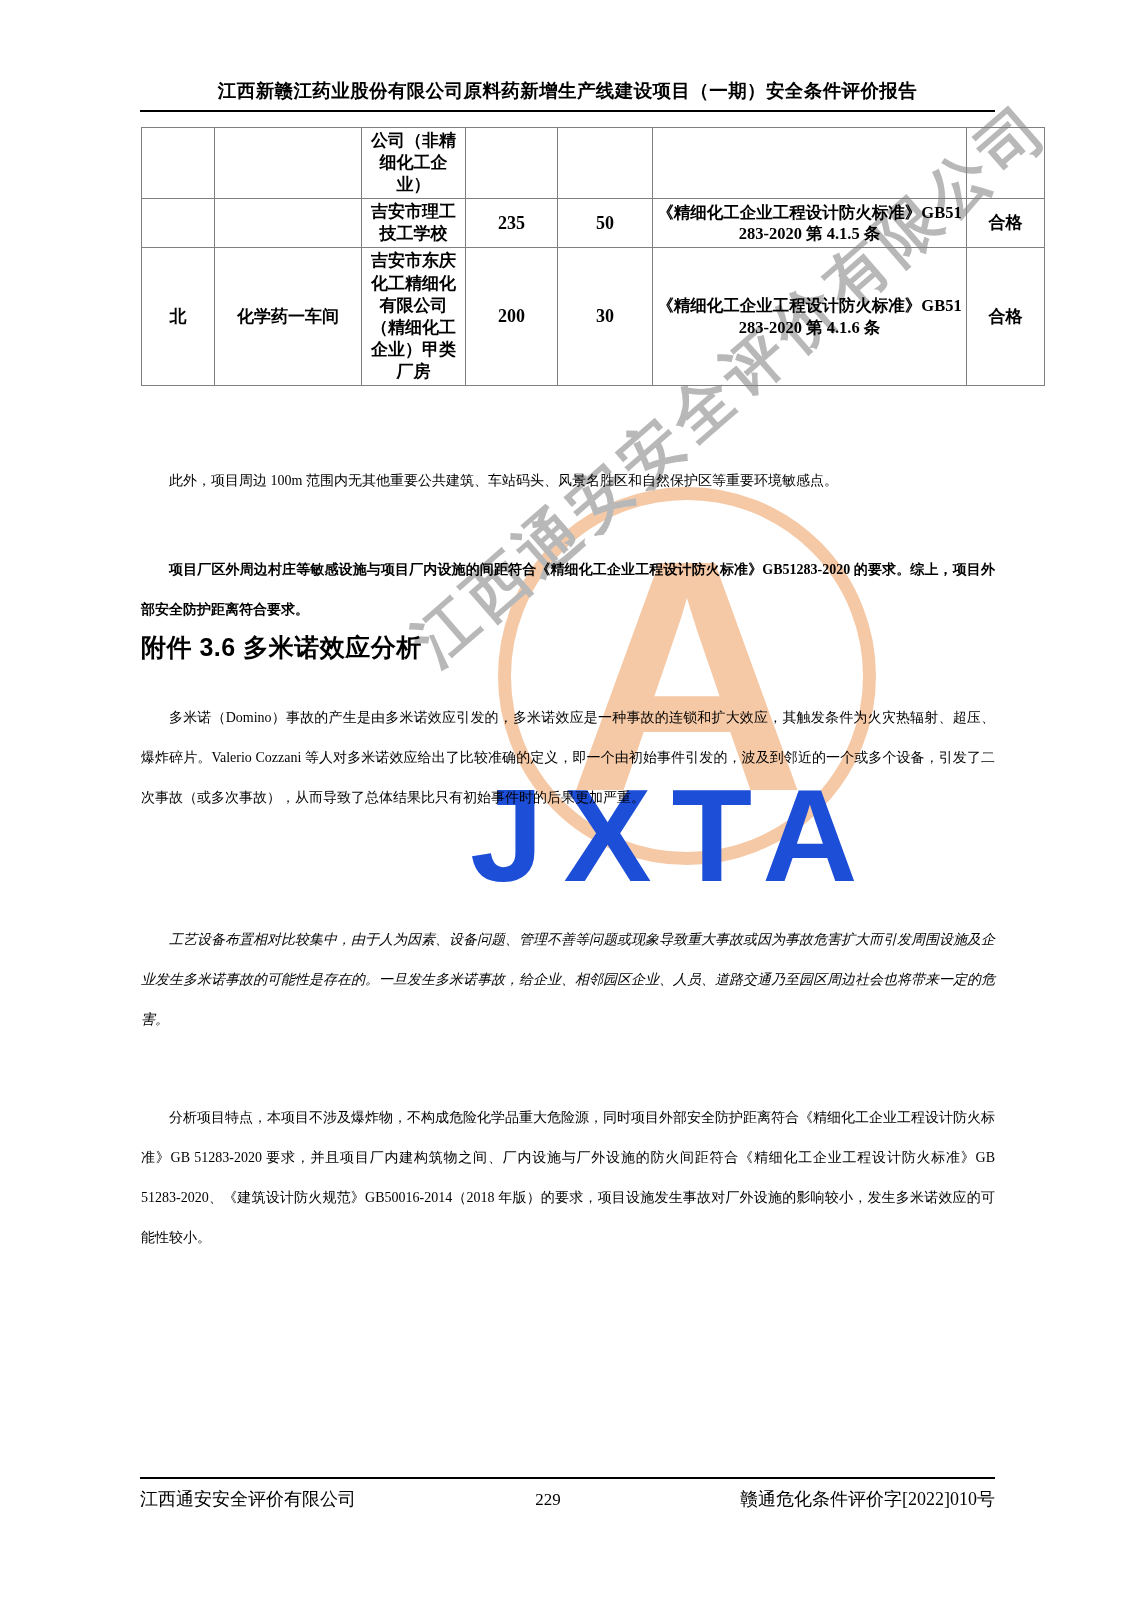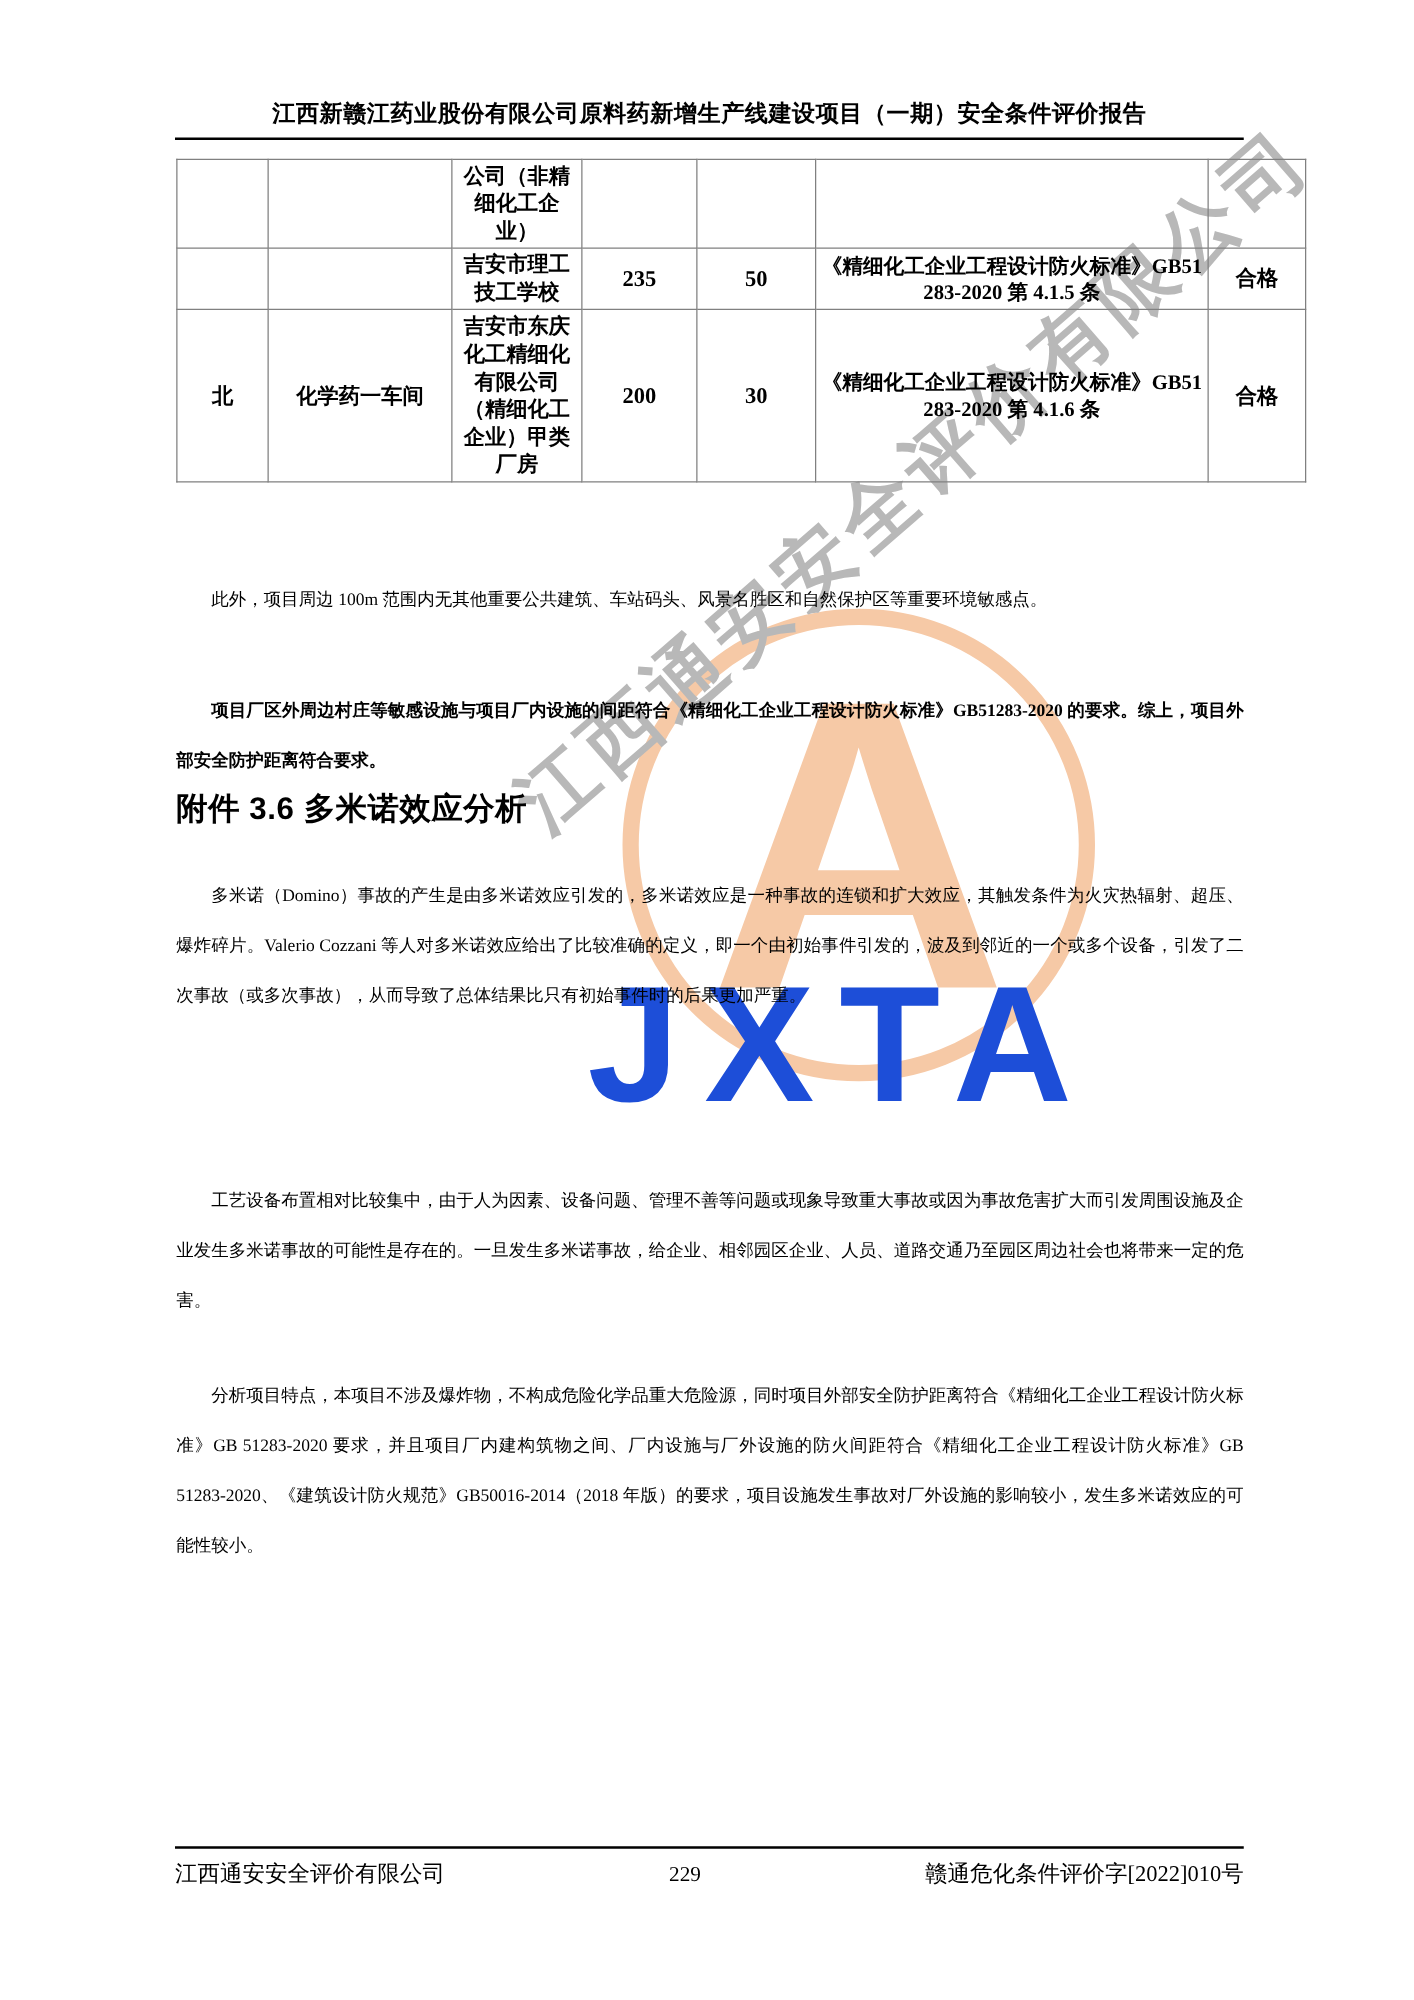--- a/index.html
+++ b/index.html
@@ -236,21 +236,21 @@
         </tr>
       </tbody>
     </table>
 
     <p class="para" style="top:447px;">此外，项目周边 100m 范围内无其他重要公共建筑、车站码头、风景名胜区和自然保护区等重要环境敏感点。</p>
     <p class="para" style="top:536px;font-weight:bold;">项目厂区外周边村庄等敏感设施与项目厂内设施的间距符合《精细化工企业工程设计防火标准》GB51283-2020 的要求。综上，项目外部安全防护距离符合要求。</p>
 
     <h2 class="heading" style="top:632px;">附件 3.6  多米诺效应分析</h2>
 
     <p class="para" style="top:684px;">多米诺（Domino）事故的产生是由多米诺效应引发的，多米诺效应是一种事故的连锁和扩大效应，其触发条件为火灾热辐射、超压、爆炸碎片。Valerio Cozzani 等人对多米诺效应给出了比较准确的定义，即一个由初始事件引发的，波及到邻近的一个或多个设备，引发了二次事故（或多次事故），从而导致了总体结果比只有初始事件时的后果更加严重。</p>
-    <p class="para" style="top:928px;">工艺设备布置相对比较集中，由于人为因素、设备问题、管理不善等问题或现象导致重大事故或因为事故危害扩大而引发周围设施及企业发生多米诺事故的可能性是存在的。一旦发生多米诺事故，给企业、相邻园区企业、人员、道路交通乃至园区周边社会也将带来一定的危害。</p>
+    <p class="para" style="top:906px;font-style:italic;">工艺设备布置相对比较集中，由于人为因素、设备问题、管理不善等问题或现象导致重大事故或因为事故危害扩大而引发周围设施及企业发生多米诺事故的可能性是存在的。一旦发生多米诺事故，给企业、相邻园区企业、人员、道路交通乃至园区周边社会也将带来一定的危害。</p>
     <p class="para" style="top:1084px;">分析项目特点，本项目不涉及爆炸物，不构成危险化学品重大危险源，同时项目外部安全防护距离符合《精细化工企业工程设计防火标准》GB 51283-2020 要求，并且项目厂内建构筑物之间、厂内设施与厂外设施的防火间距符合《精细化工企业工程设计防火标准》GB 51283-2020、《建筑设计防火规范》GB50016-2014（2018 年版）的要求，项目设施发生事故对厂外设施的影响较小，发生多米诺效应的可能性较小。</p>
 
     <div class="foot-rule"></div>
     <div class="footer">
       <span class="f-left">江西通安安全评价有限公司</span>
       <span class="f-mid">229</span>
       <span class="f-right">赣通危化条件评价字[2022]010号</span>
     </div>
 
   </div>

